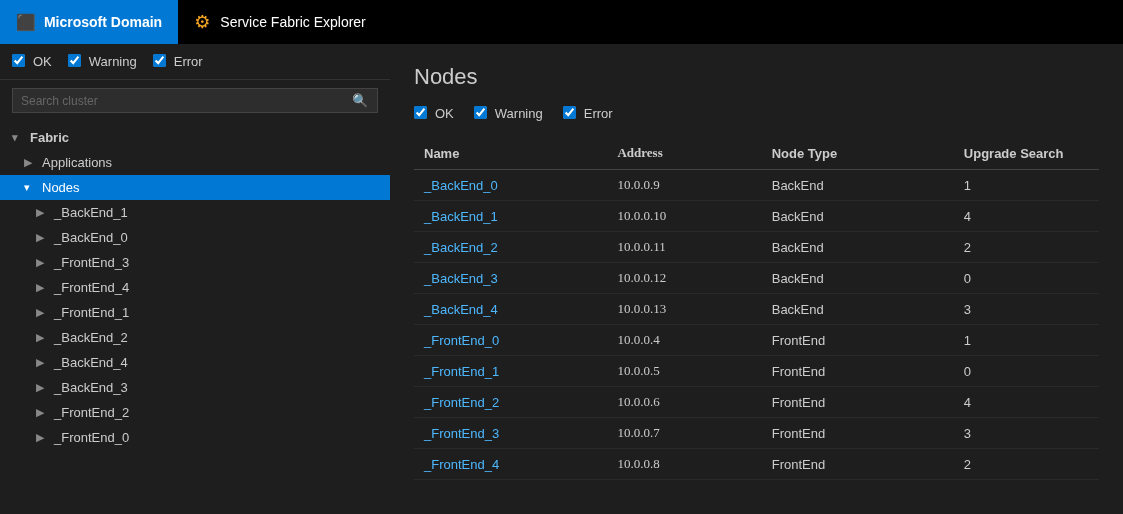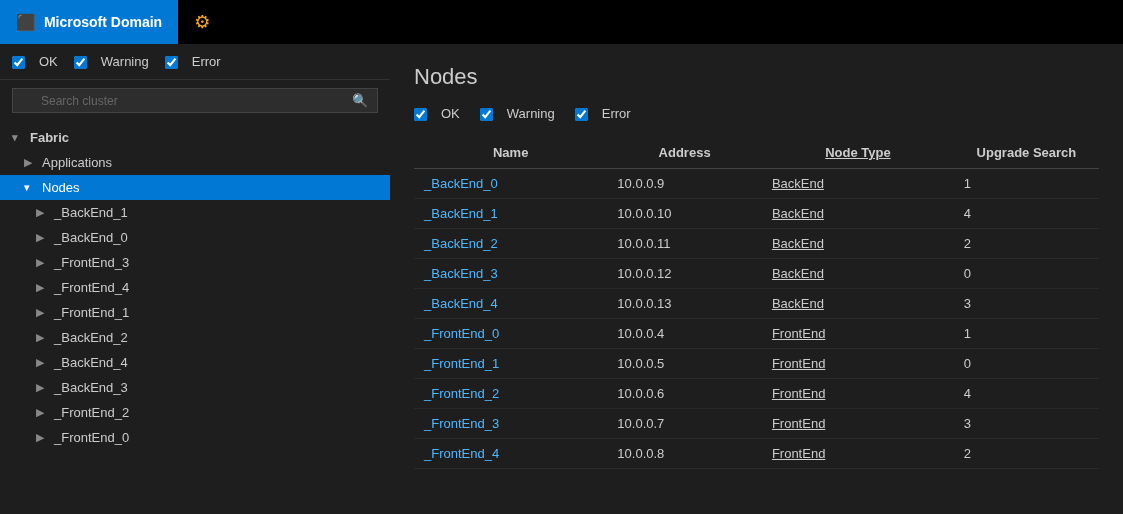--- a/index.html
+++ b/index.html
@@ -67,22 +67,22 @@
     .sidebar-filter {
       padding: 10px 12px;
       display: flex;
       gap: 16px;
       align-items: center;
       border-bottom: 1px solid #333;
     }
 
     .filter-item {
       display: flex;
-      align-items: flex-end;
-      gap: 14px;
+      align-items: flex-start;
+      gap: 8px;
       color: #ccc;
       cursor: pointer;
     }
     .filter-item input[type="checkbox"] {
       cursor: pointer;
       accent-color: #0078d4;
     }
 
     .search-box {
       margin: 8px 12px;
@@ -93,21 +93,20 @@
       padding: 4px 8px;
     }
     .search-box input {
       background: transparent;
       border: none;
       outline: none;
       color: #ccc;
       font-size: 12px;
       flex: 1;
       font-family: inherit;
-      margin-left: 20px;
     }
     .search-box input::placeholder { color: #666; }
     .search-icon { color: #888; font-size: 13px; cursor: pointer; }
 
     
     .tree {
       padding: 4px 0;
     }
 
     .tree-item {
@@ -156,55 +155,56 @@
       align-items: center;
     }
 
     
     .nodes-table {
       width: 100%;
       border-collapse: collapse;
     }
 
     .nodes-table th {
-      text-align: center;
+      text-align: left;
       color: #ccc;
       font-weight: 600;
       padding: 8px 10px;
       border-bottom: 1px solid #444;
       font-size: 13px;
     }
 
     .nodes-table td {
       padding: 7px 10px;
       border-bottom: 1px solid #2a2a2a;
       font-size: 13px;
     }
 
     .node-link {
       color: #4db8ff;
       cursor: pointer;
       text-decoration: none;
     }
 
     .col-name { width: 200px; }
-    .col-address { width: 160px; }
-    .col-nodetype { width: 200px; text-decoration: underline; }
+    .col-address { width: 160px; font-family: Liberation Serif, serif; }
+    .col-nodetype { width: 200px; }
     .col-upgrade { width: 150px; }
   </style>
 </head>
 <body>
 
 <div class="header">
   <div class="header-azure">
     <span style="font-size:16px;">⬛</span>
     <span>Microsoft Domain</span>
   </div>
   <div class="header-title">
     <span class="gear-icon-header">⚙</span>
+    <span>Service Fabric Explorer</span>
   </div>
 </div>
 
 <div class="main">
 
   <div class="sidebar">
 
     <div class="sidebar-filter">
       <label class="filter-item">
         <input type="checkbox" checked="" style="">

